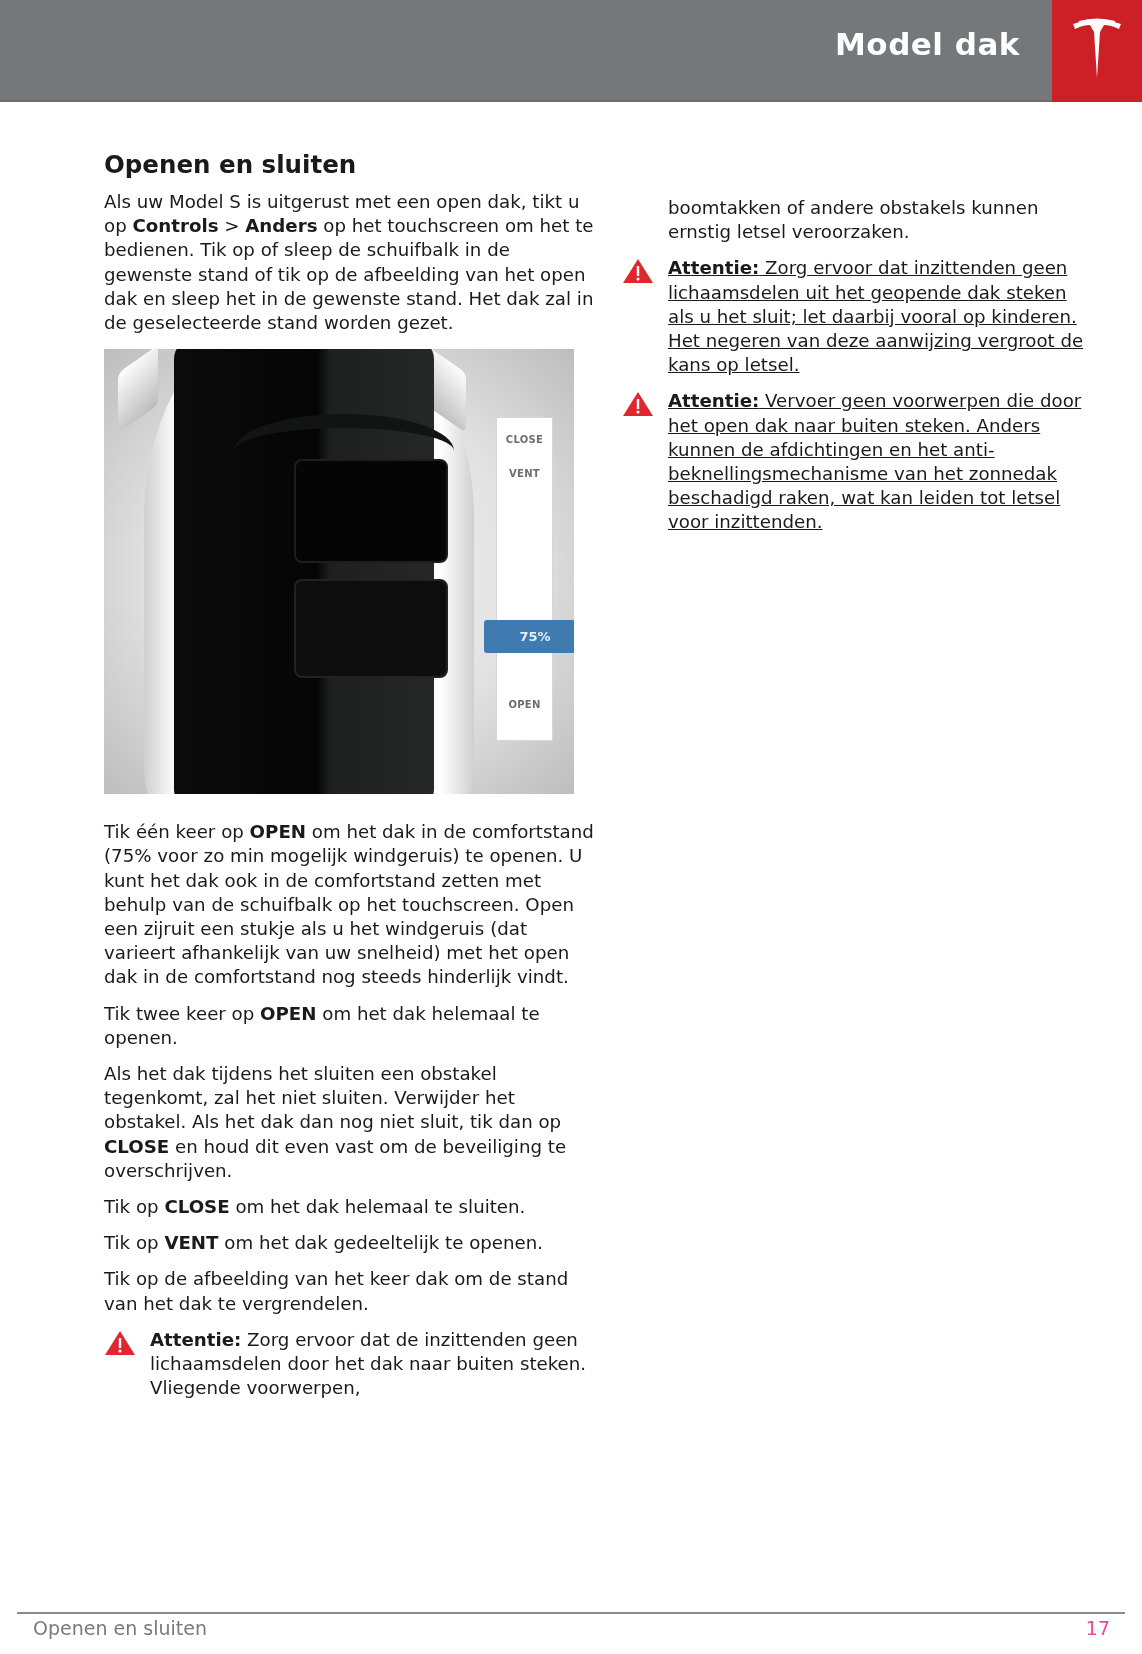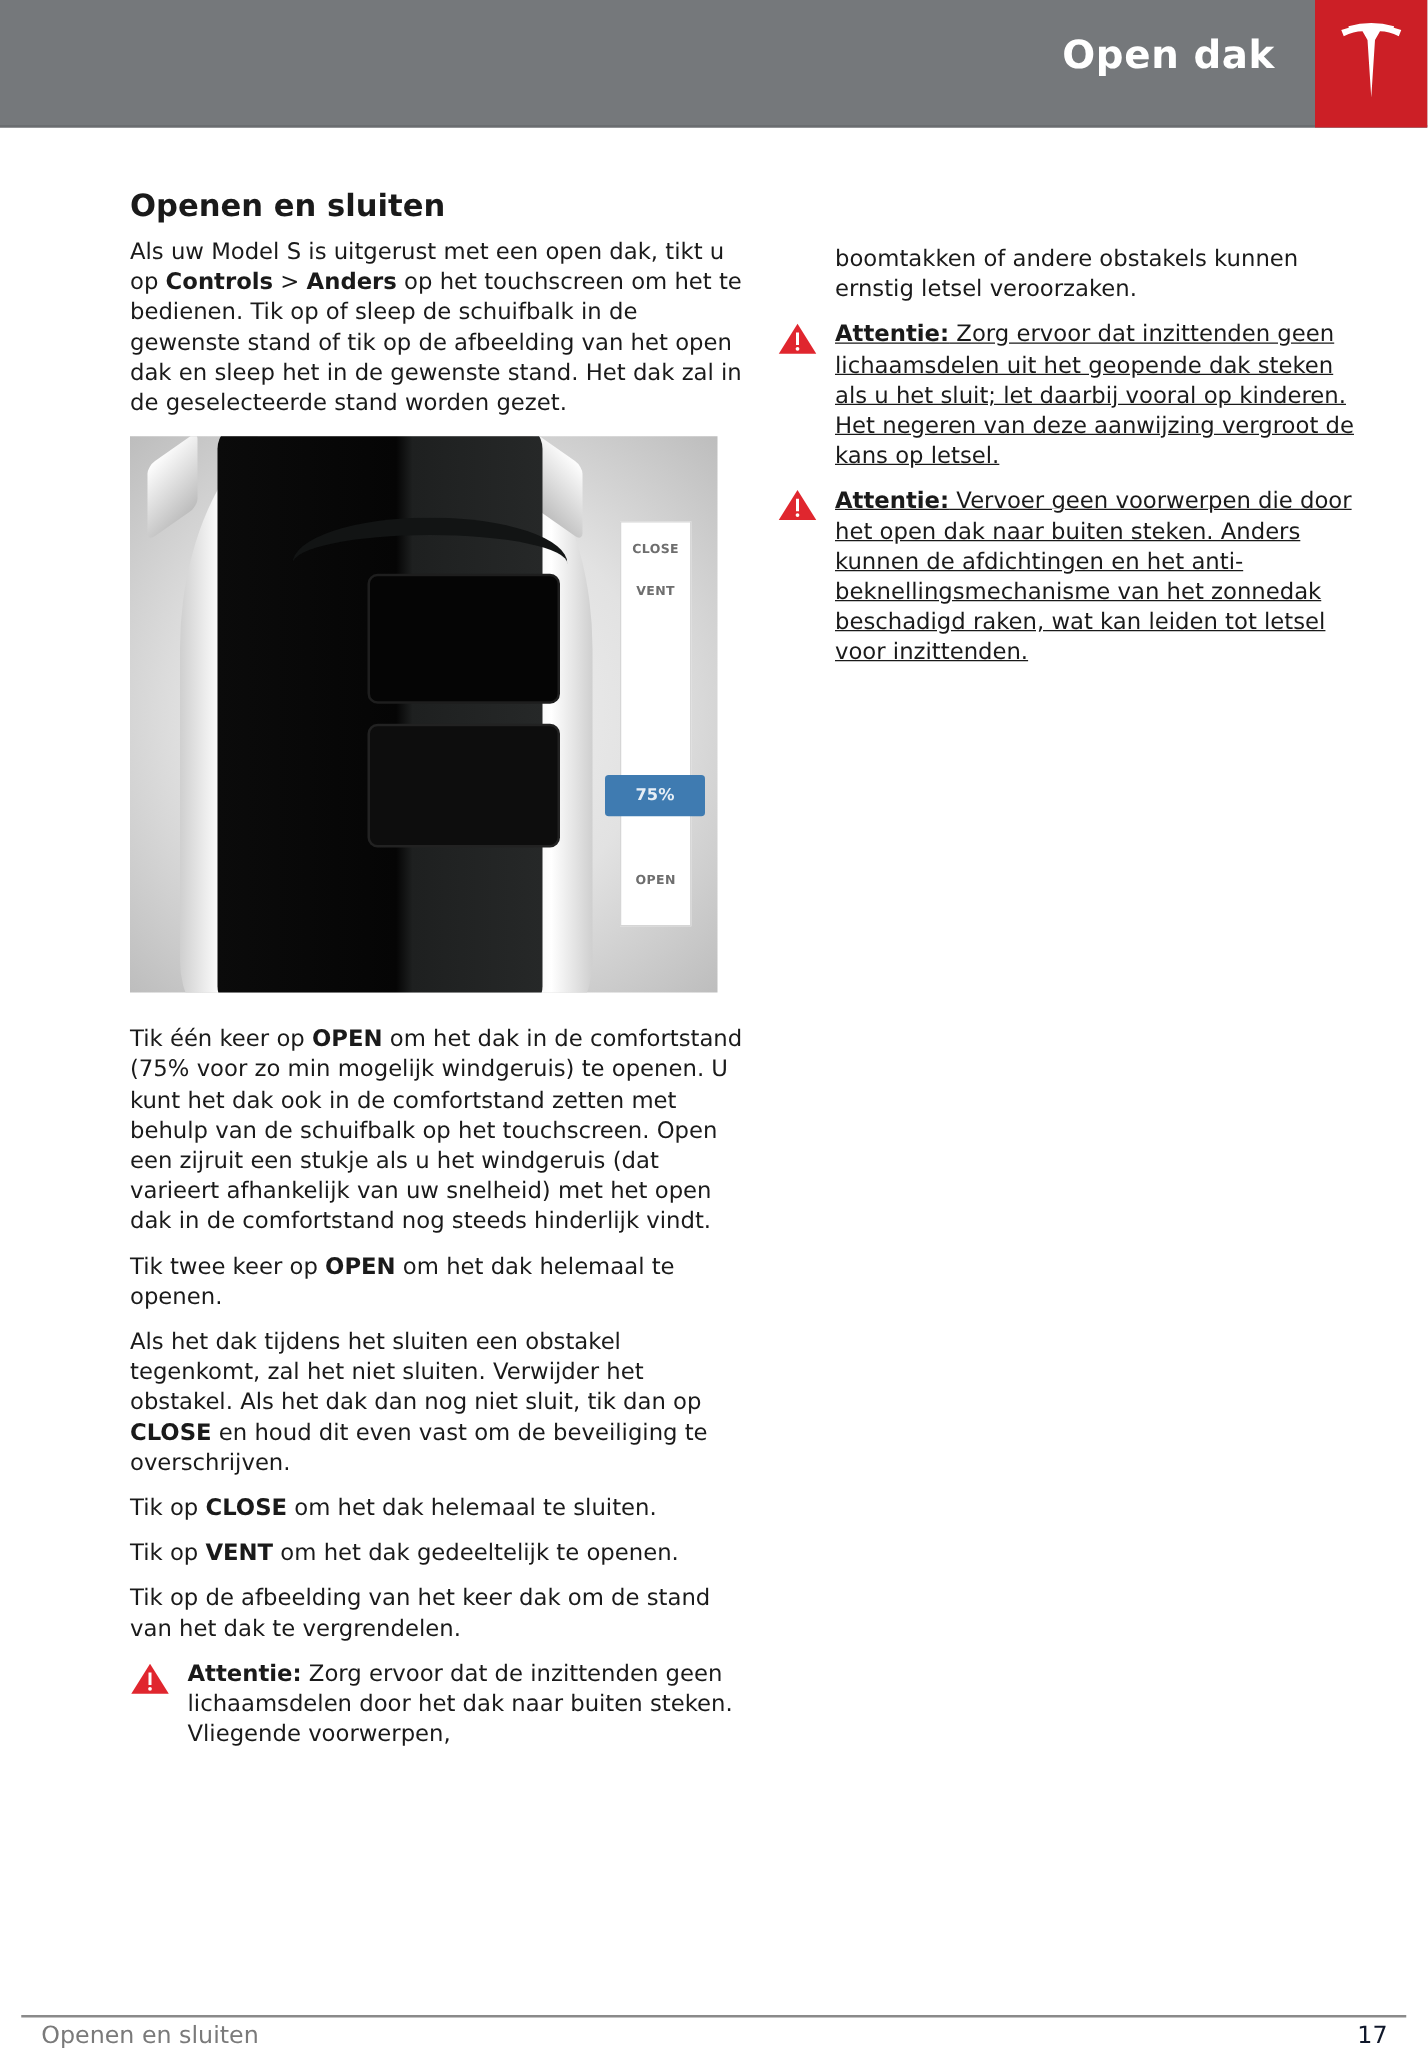--- a/index.html
+++ b/index.html
@@ -75,43 +75,43 @@
   .slider-label {
     position: absolute; left: 0; width: 55px; text-align: center;
     font-size: 10px; font-weight: bold; color: #6e6e6e; letter-spacing: 0.3px; line-height: 12px;
   }
   .slider-close { top: 16px; }
   .slider-vent { top: 50px; }
   .slider-open { top: 281px; }
   .slider-handle {
     position: absolute; left: 380px; width: 80px; height: 33px;
     background: #3f7bb1; border-radius: 3px; color: #e6eef6;
-    font-size: 13px; font-weight: bold; text-align: center; line-height: 33px;
+    font-size: 13px; font-weight: bold; text-align: center; line-height: 33px; padding-left: 11px;
   }
 
   .note { position: relative; padding-left: 46px; margin: 0 0 12px 0; }
   .note .icon { position: absolute; left: 0; top: 2px; }
   .note-right { padding-left: 0; text-decoration: underline; }
   .note-right .icon { left: -46px; }
 
   .footer-line {
     position: absolute; left: 17px; top: 1612px; width: 1108px; height: 2px; background: #8a8a8a;
   }
   .footer-left {
     position: absolute; left: 33px; top: 1617px; font-size: 19px; color: #7a7a7a;
   }
   .footer-right {
-    position: absolute; right: 32px; top: 1617px; font-size: 19px; color: #0f172a;
+    position: absolute; right: 32px; top: 1617px; font-size: 19px; color: #ec4899;
   }
 </style>
 </head>
 <body>
 
 <div class="header-bar">
-  <div class="header-title">Open dak</div>
+  <div class="header-title">Model dak</div>
 </div>
 <div class="logo-block">
   <svg width="52" height="62" viewBox="0 0 52 62">
     <path d="M2 6 Q26 -2 50 6 L48 11 Q40 7 33 7 L29 14 L26 60 L23 14 L19 7 Q12 7 4 11 Z" fill="#ffffff"></path>
     <path d="M8 4 Q26 -1 44 4" stroke="#ffffff" stroke-width="2" fill="none"></path>
   </svg>
 </div>
 
 <div class="col col-left">
   <h1>Openen en sluiten</h1>

